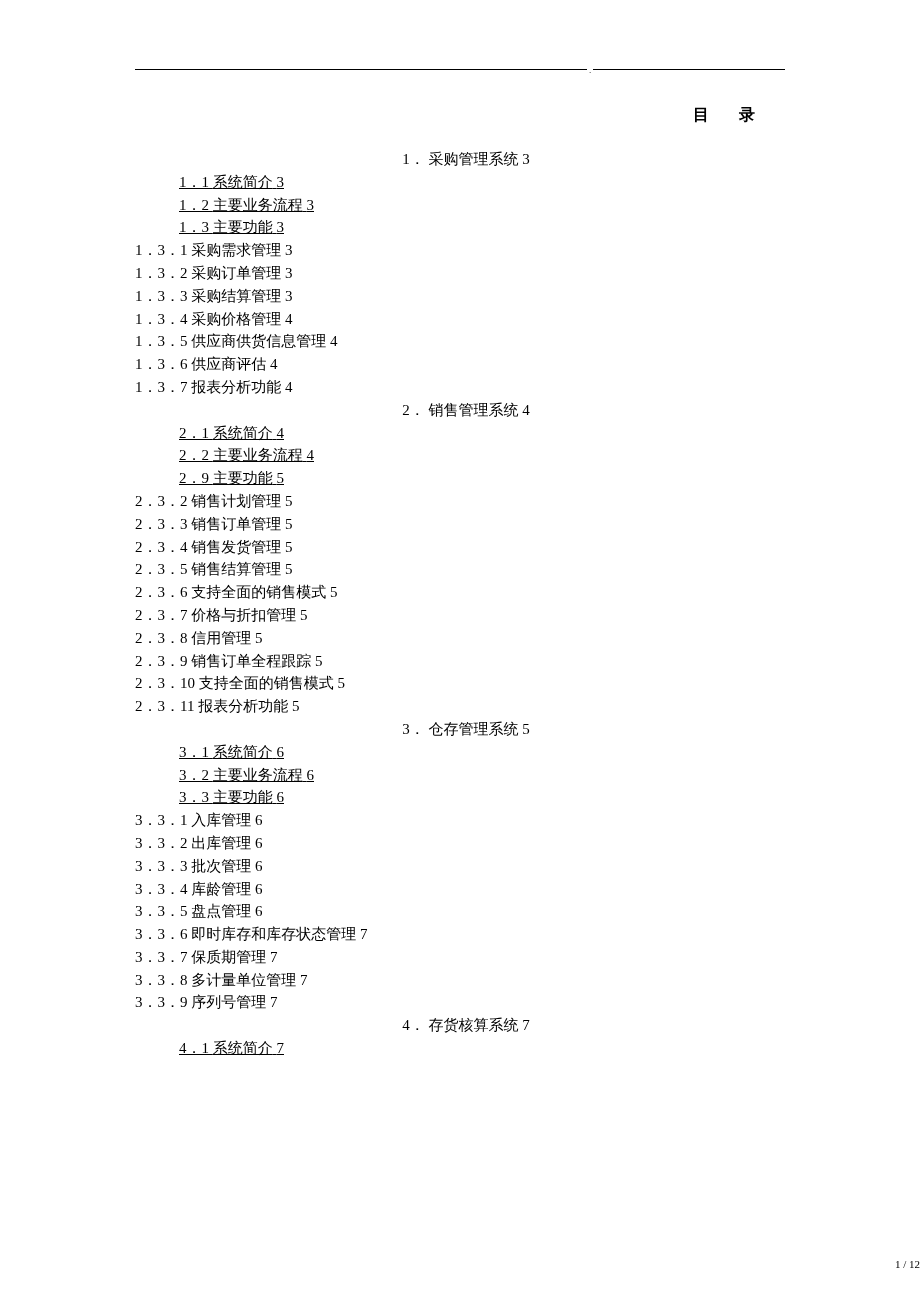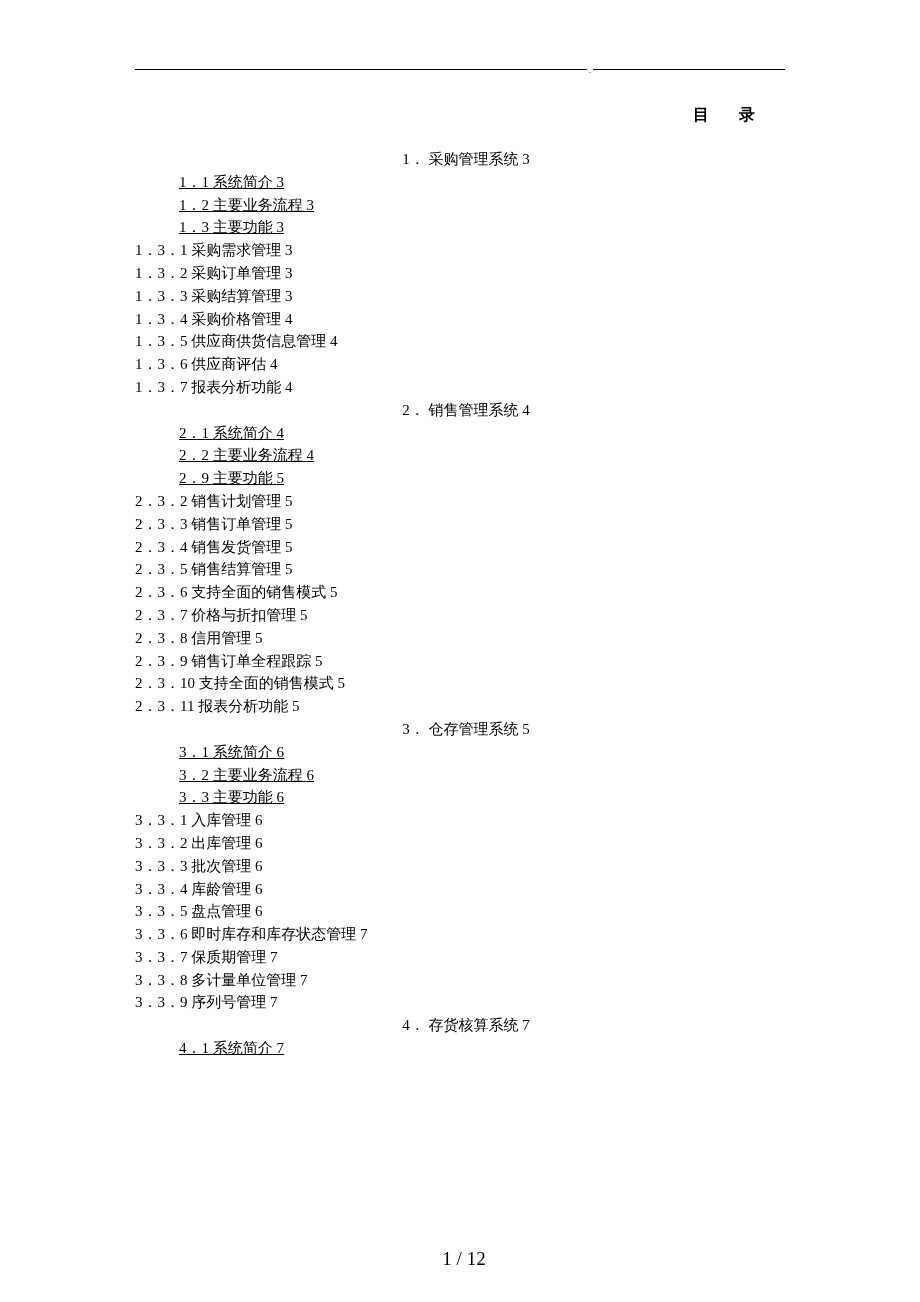--- a/index.html
+++ b/index.html
@@ -54,22 +54,22 @@
   .lvl2 { margin-left: 44px; text-decoration: underline; }
   .lvl3 { }
   .entry {
     white-space: pre;
   }
   .pagenum {
     position: absolute;
     bottom: 32px;
     left: 8px;
     right: 0;
-    text-align: center;
-    font-size: 19px;
+    text-align: right;
+    font-size: 11px;
   }
 </style>
 </head>
 <body>
 
 <div class="page">
 
   <div class="rule-wrap">
     <div class="rule-line"></div>
     <div class="rule-dot">.</div>

